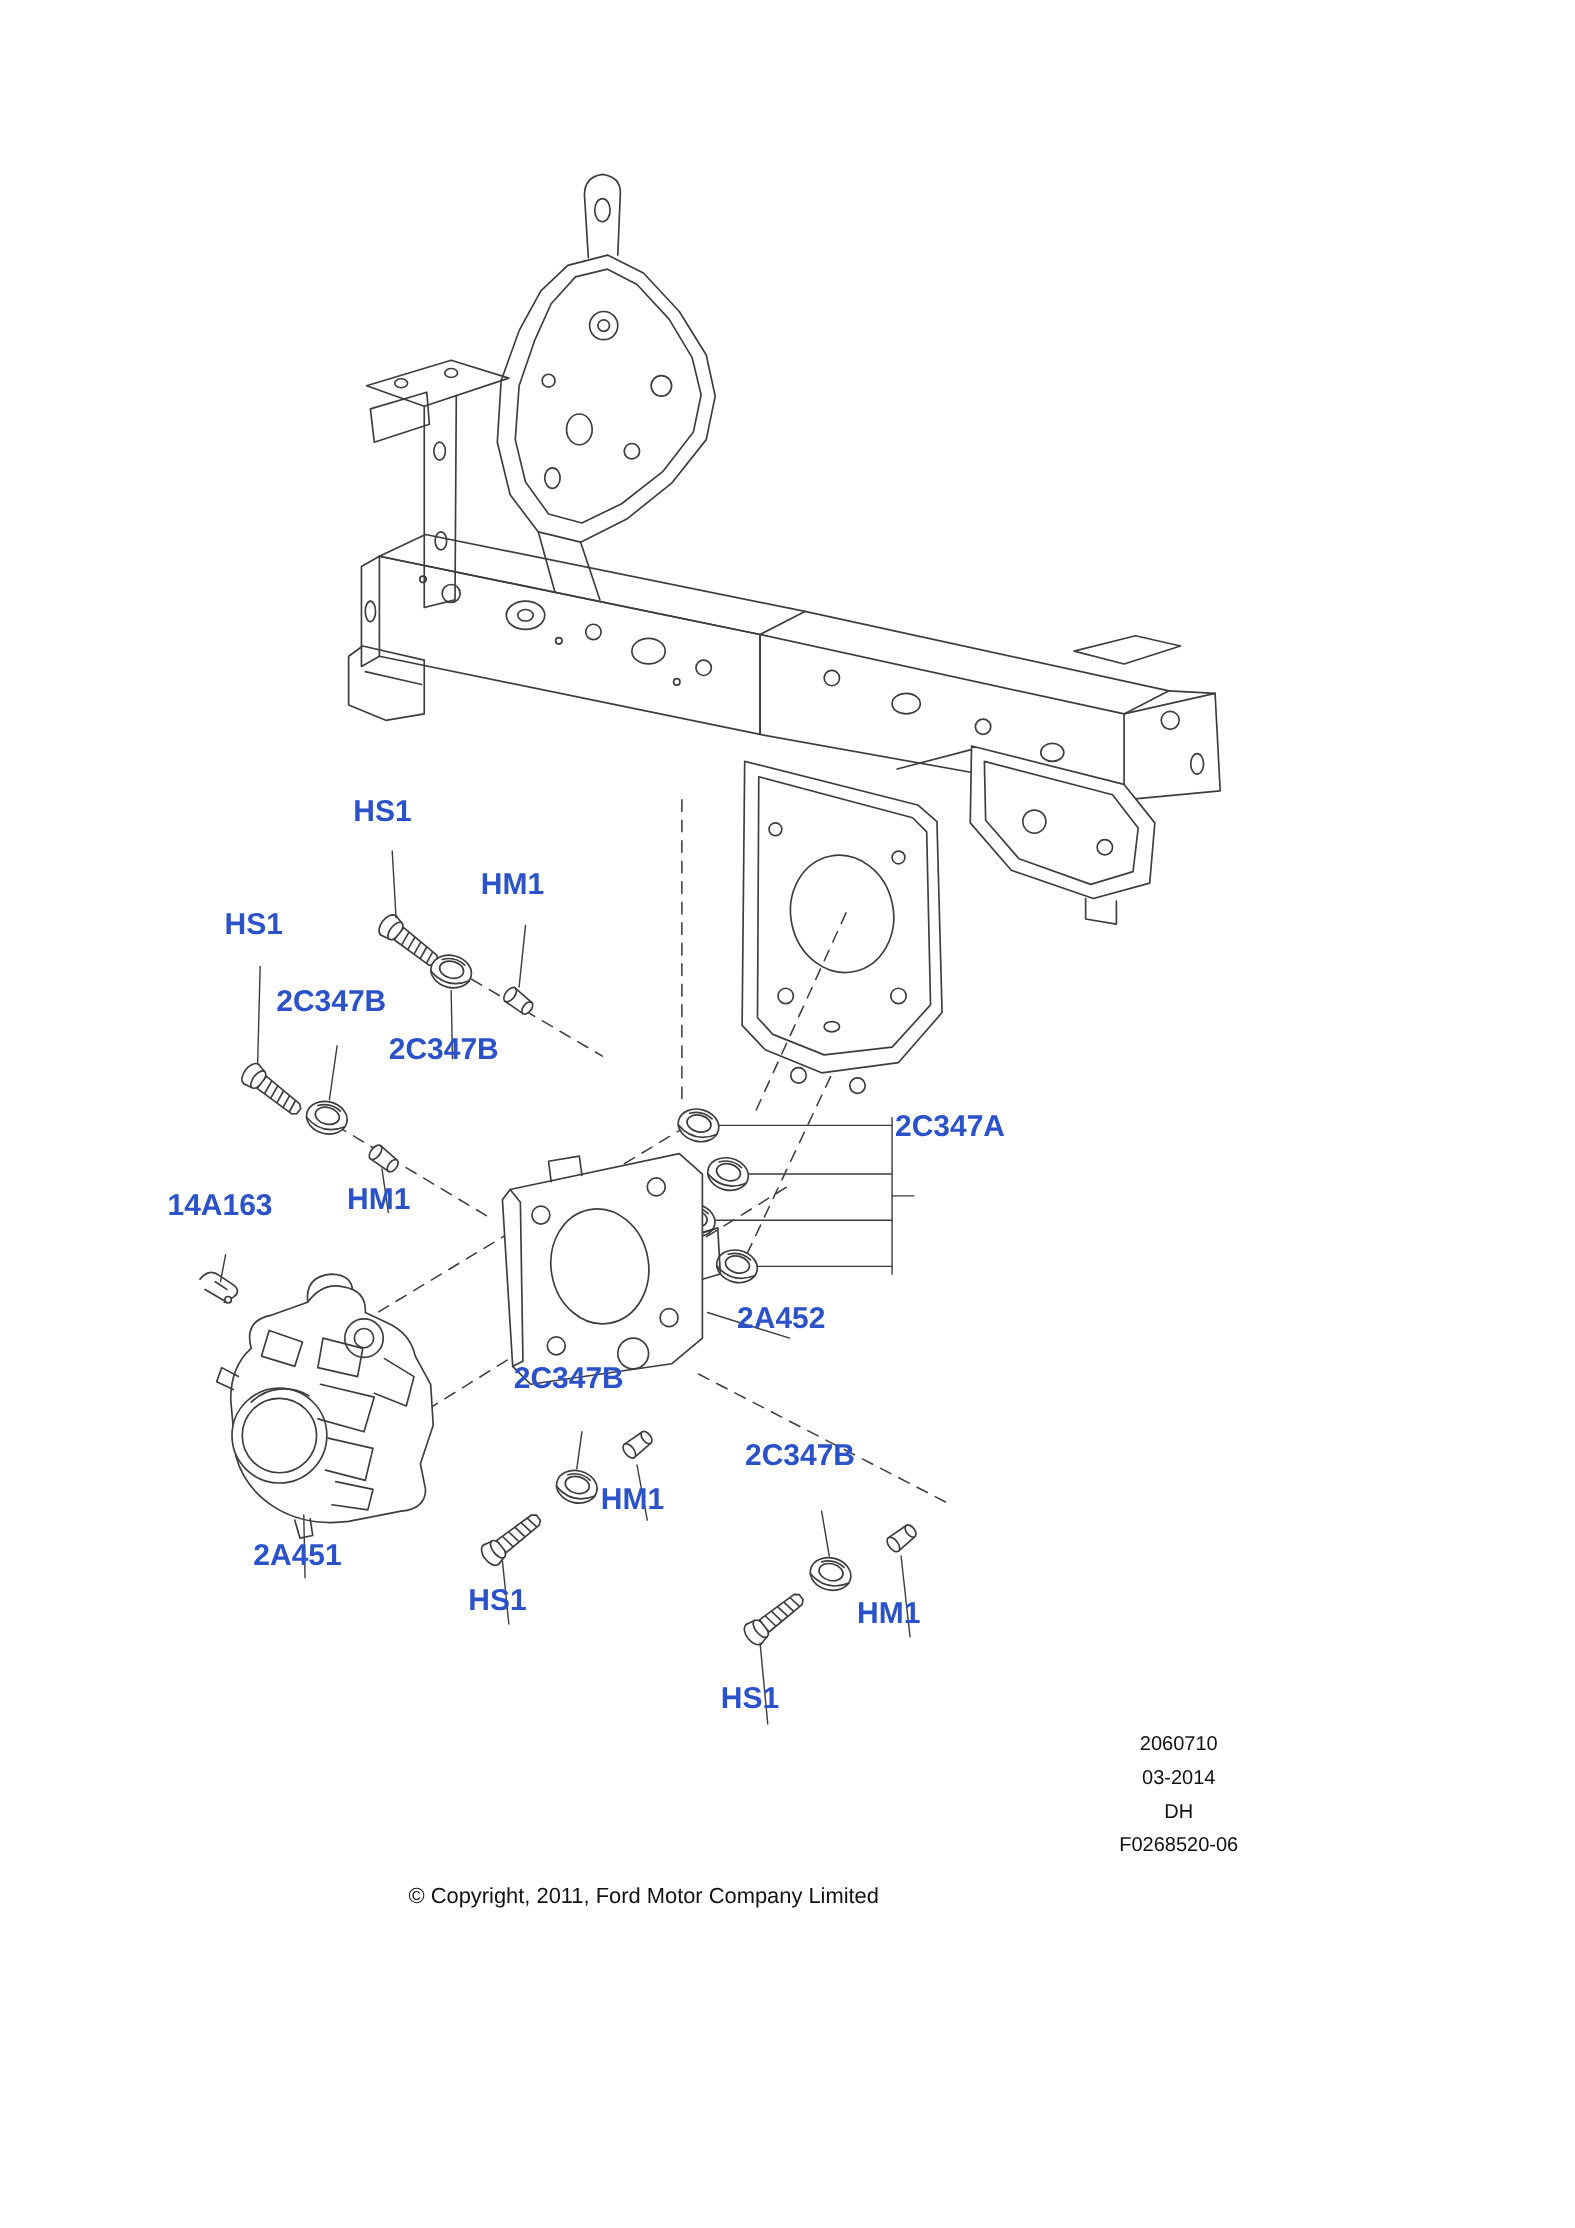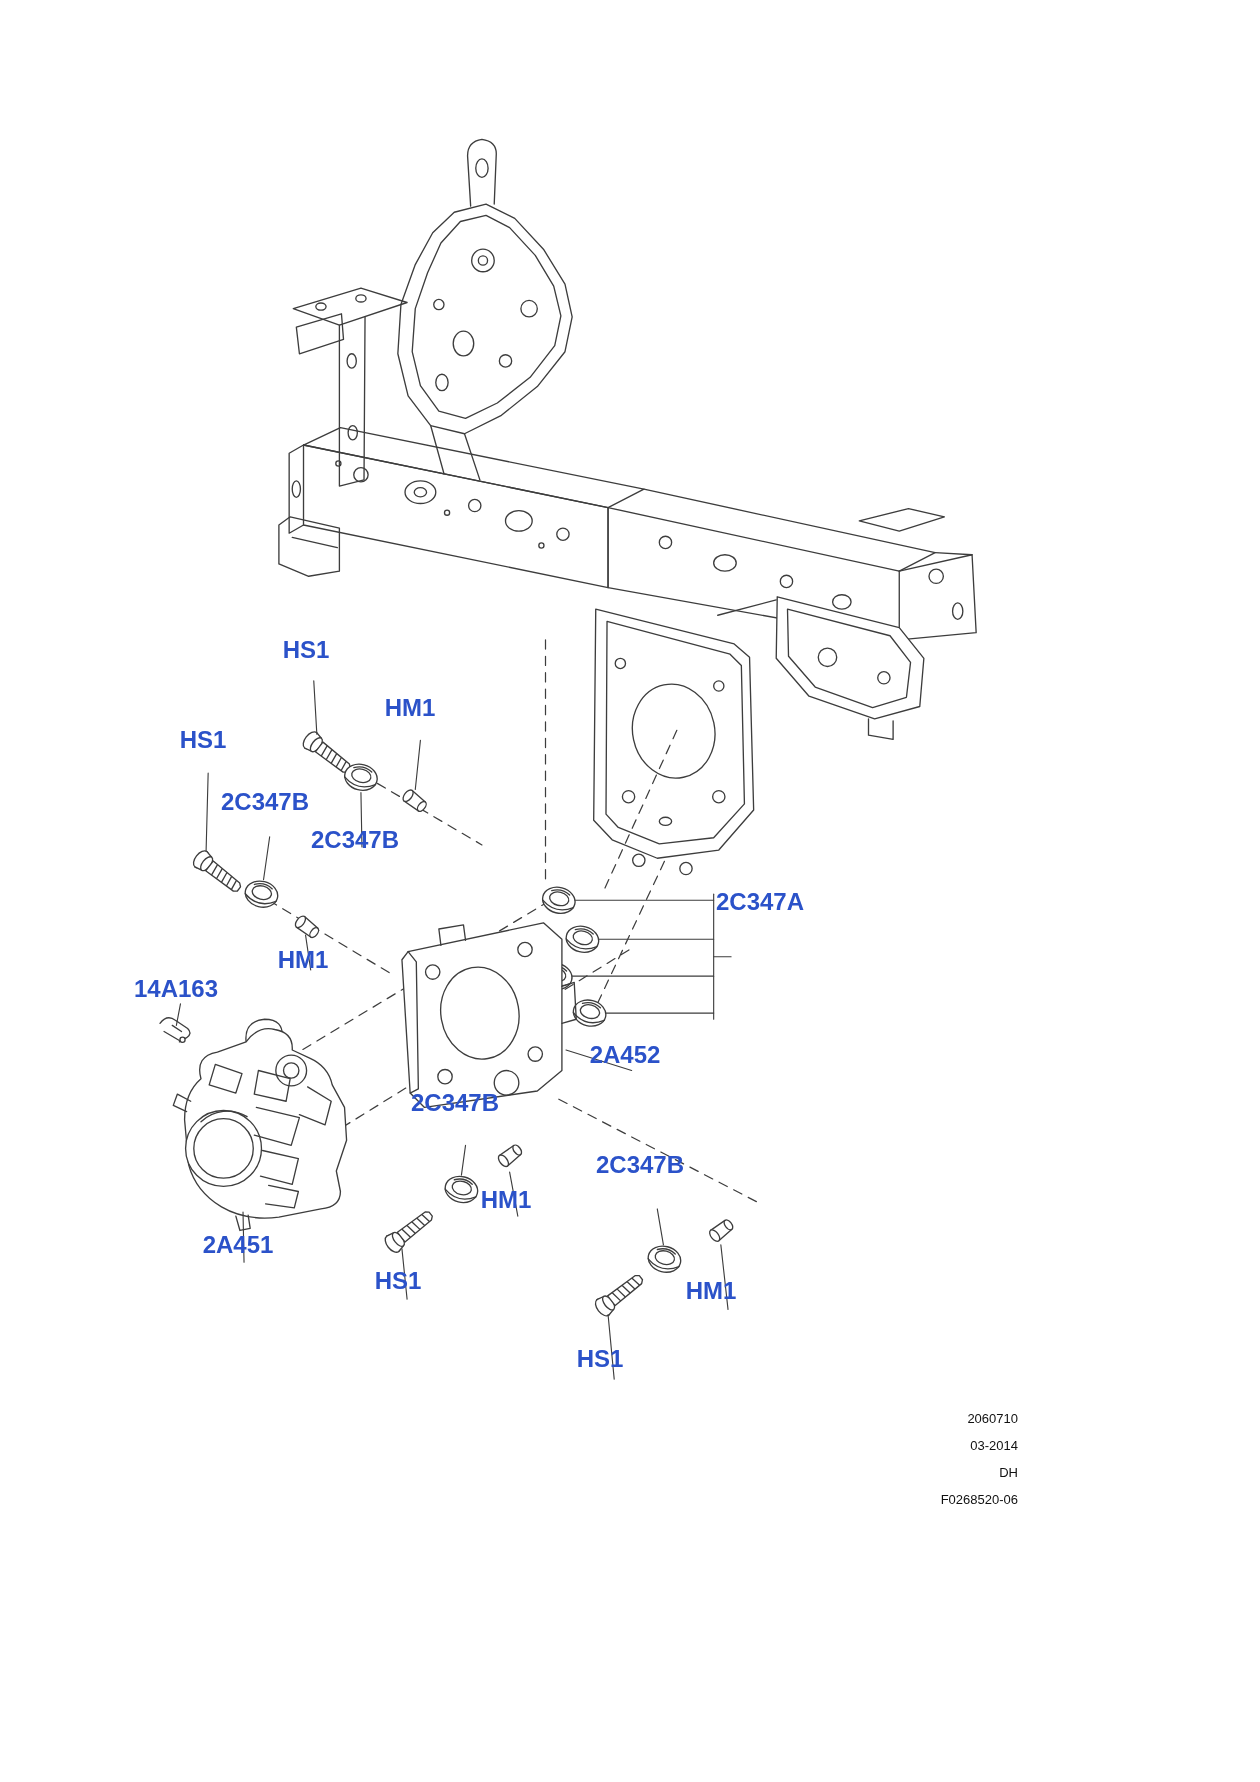--- a/index.html
+++ b/index.html
@@ -17,23 +17,22 @@
     padding-left:32px;
   }
   .art{position:absolute;inset:0;color:var(--line-color);}
   .part-label{
     position:absolute;transform:translateX(-50%);
     color:var(--label-color);font-weight:bold;font-size:24px;
     white-space:nowrap;line-height:26px;
   }
   .footer-block{
     position:absolute;left:868px;top:1382px;width:150px;
-    text-align:right;font-size:13px;line-height:27px;
+    text-align:center;font-size:16px;line-height:27px;
     color:var(--footer-text-color);
-    margin-top:23px;
   }
   .copyright{
     position:absolute;left:255px;top:1506px;width:520px;
     text-align:center;font-size:17.5px;color:var(--footer-text-color);
   }
 </style>
 </head>
 <body>
 
 <div class="canvas">
@@ -263,31 +262,32 @@
     </g>
   </svg>
 
   <div class="part-label" style="left:306px;top:637px">HS1</div>
   <div class="part-label" style="left:410px;top:695px">HM1</div>
   <div class="part-label" style="left:203px;top:727px">HS1</div>
   <div class="part-label" style="left:265px;top:789px">2C347B</div>
   <div class="part-label" style="left:355px;top:827px">2C347B</div>
   <div class="part-label" style="left:760px;top:889px">2C347A</div>
   <div class="part-label" style="left:303px;top:947px">HM1</div>
-  <div class="part-label" style="left:176px;top:976px">14A163</div>
+  <div class="part-label" style="left:176px;top:952px">14A163</div>
   <div class="part-label" style="left:625px;top:1042px">2A452</div>
   <div class="part-label" style="left:455px;top:1090px">2C347B</div>
   <div class="part-label" style="left:506px;top:1187px">HM1</div>
   <div class="part-label" style="left:640px;top:1152px">2C347B</div>
   <div class="part-label" style="left:238px;top:1232px">2A451</div>
   <div class="part-label" style="left:398px;top:1268px">HS1</div>
   <div class="part-label" style="left:711px;top:1278px">HM1</div>
   <div class="part-label" style="left:600px;top:1346px">HS1</div>
 
   <div class="footer-block">
     <div>2060710</div>
     <div>03-2014</div>
     <div>DH</div>
     <div>F0268520-06</div>
   </div>
 
+  <div class="copyright">© Copyright, 2011, Ford Motor Company Limited</div>
 
 </div>
 
 </body></html>

